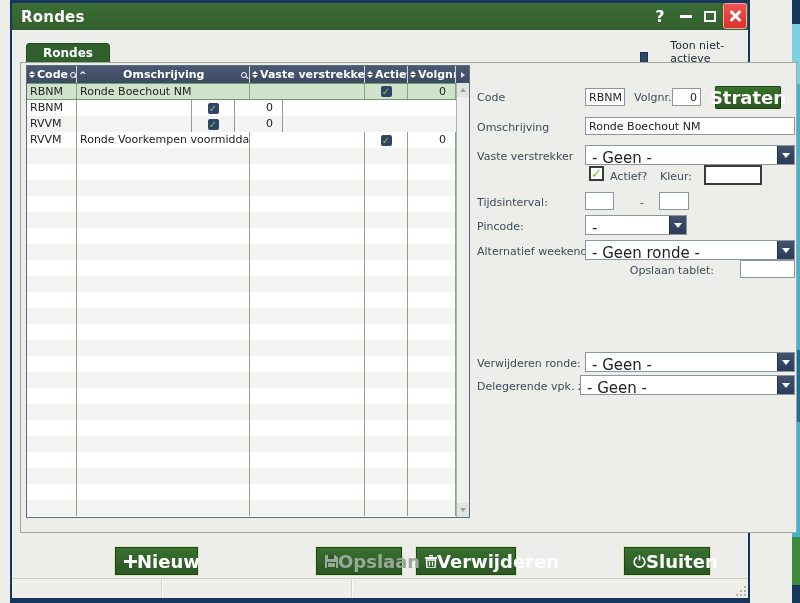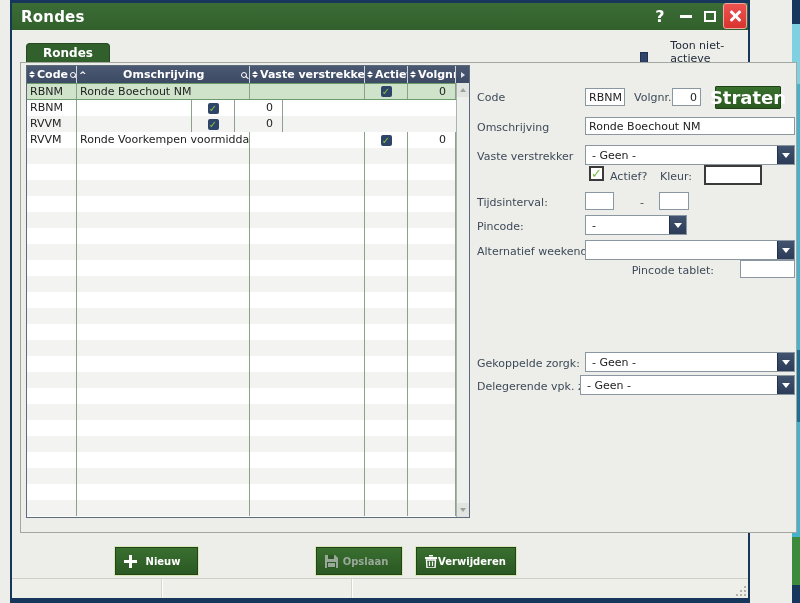--- a/index.html
+++ b/index.html
@@ -65,28 +65,28 @@
   .vscroll { position:absolute; top:17px; right:0; bottom:0; width:13px; background:#eef0ee; border-left:1px solid #aab4ab; }
   .vs-up { position:absolute; top:0; left:0; right:0; height:14px; background:#e1e4e1; display:flex; align-items:center; justify-content:center; }
   .vs-up i { width:0;height:0;border-left:3px solid transparent;border-right:3px solid transparent;border-bottom:4px solid #9aa29a; }
   .vs-dn { position:absolute; bottom:0; left:0; right:0; height:14px; background:#e1e4e1; display:flex; align-items:center; justify-content:center; }
   .vs-dn i { width:0;height:0;border-left:3px solid transparent;border-right:3px solid transparent;border-top:4px solid #9aa29a; }
 
   
   .flabel { position:absolute; font-size:11px; color:#3d4a57; white-space:nowrap; }
   .fin { position:absolute; border:1px solid #8b97a0; background:#fff; font-family:inherit; font-size:11px; color:#222; padding:0 3px; }
   .dd { position:absolute; background:#fff; border:1px solid #8b97a0; }
-  .dd .val { font-size:11px; color:#222; padding:3px 4px 0 6px; display:block; }
+  .dd .val { font-size:15px; color:#222; padding:3px 4px 0 6px; display:block; }
   .dd .btn { position:absolute; right:0; top:0; bottom:0; width:17px; background:linear-gradient(180deg,#41536f,#2c3c58); border-left:1px solid #223050; display:flex; align-items:center; justify-content:center; }
   .dd .btn i { width:0; height:0; border-left:4px solid transparent; border-right:4px solid transparent; border-top:5px solid #fff; }
   .straten-btn { position:absolute; left:703px; top:83px; width:66px; height:23px; background:linear-gradient(180deg,#39702c,#2b5a21); border:1px solid #1d4317; color:#fff; font-weight:bold; font-size:18px; display:flex; align-items:center; justify-content:center; border-radius:1px; }
   .cb-white { position:absolute; width:15px; height:15px; background:#fff; border:2px solid #3a3a3a; color:#7ac143; font-weight:bold; font-size:13px; line-height:11px; text-align:center; }
 
   
-  .btn-green { position:absolute; top:543px; height:30px; background:linear-gradient(180deg,#3a7030,#2a5722); border:1px solid #d9e7b4; box-shadow:inset 0 0 0 1px #1f4519; color:#fff; font-weight:bold; font-size:10px; display:flex; align-items:center; padding:0 9px; }
+  .btn-green { position:absolute; top:543px; height:30px; background:linear-gradient(180deg,#3a7030,#2a5722); border:1px solid #d9e7b4; box-shadow:inset 0 0 0 1px #1f4519; color:#fff; font-weight:bold; font-size:18px; display:flex; align-items:center; padding:0 9px; }
   .btn-green .lbl { flex:1; text-align:center; }
   .btn-green svg { flex:none; }
   .btn-green.disabled { color:#9aa89a; }
 
   
   .statusbar { position:absolute; left:0; right:0; bottom:0; height:20px; background:#efefea; border-top:1px solid #cfcfc8; }
   .sb-cell { position:absolute; top:0; bottom:0; border-right:1px solid #d6d6d0; box-shadow:1px 0 0 #fff; }
   .grip { position:absolute; right:2px; bottom:2px; width:10px; height:10px; }
   .grip::before { content:""; position:absolute; width:2px; height:2px; background:#b2b2aa;
     box-shadow:8px 0 0 #b2b2aa, 8px -4px 0 #b2b2aa, 8px -8px 0 #b2b2aa, 4px 0 0 #b2b2aa, 4px -4px 0 #b2b2aa, 0 0 0 #b2b2aa; left:0; bottom:0; }
@@ -410,29 +410,30 @@
   <span class="flabel" style="left:465px;top:217px">Pincode:</span>
   <div class="dd" style="left:573px;top:212px;width:102px;height:20px">
     <span class="val">-</span>
     <span class="btn">
           <i></i>
         </span>
   </div>
 
   <span class="flabel" style="left:465px;top:242px">Alternatief weekend</span>
   <div class="dd" style="left:573px;top:237px;width:210px;height:20px">
+    <span class="val">- Geen ronde -</span>
     <span class="btn">
           <i></i>
         </span>
   </div>
 
-  <span class="flabel" style="left:580px;top:261px;width:122px;text-align:right">Pincode tablet:</span>
+  <span class="flabel" style="left:580px;top:261px;width:122px;text-align:right">Opslaan tablet:</span>
   <input class="fin" style="left: 728px; top: 257px; width: 55px; height: 18px;" value="">
 
-  <span class="flabel" style="left:465px;top:354px">Gekoppelde zorgk:</span>
+  <span class="flabel" style="left:465px;top:354px">Verwijderen ronde:</span>
   <div class="dd" style="left:573px;top:349px;width:210px;height:20px">
     <span class="val">- Geen -</span>
     <span class="btn">
           <i></i>
         </span>
   </div>
 
   <span class="flabel" style="left:465px;top:377px">Delegerende vpk. zorgk</span>
   <div class="dd" style="left:568px;top:372px;width:215px;height:20px">
     <span class="val">- Geen -</span>
@@ -458,20 +459,27 @@
   </div>
   <div class="btn-green disabled" style="left:303px;width:88px">
     <svg width="13" height="13" viewBox="0 0 13 13">
           <path d="M0 0h10l3 3v10H0z" fill="#9aa89a"></path>
           <rect x="3" y="0" width="6" height="4" fill="#2a5722"></rect>
           <rect x="2" y="7" width="9" height="6" fill="#2a5722"></rect>
           <rect x="3" y="8" width="7" height="4" fill="#9aa89a"></rect>
         </svg>
     <span class="lbl">Opslaan</span>
   </div>
+  <div class="btn-green" style="left:611px;width:88px">
+    <svg width="13" height="13" viewBox="0 0 13 13">
+          <path d="M4 2.2a5.3 5.3 0 1 0 5 0" fill="none" stroke="#fff" stroke-width="1.6"></path>
+          <path d="M6.5 0v5.5" stroke="#fff" stroke-width="1.6"></path>
+        </svg>
+    <span class="lbl">Sluiten</span>
+  </div>
 
   <div class="statusbar">
     <div class="sb-cell" style="left:0;width:150px"></div>
     <div class="sb-cell" style="left:151px;width:189px"></div>
     <span class="grip"></span>
   </div>
 
 </div>
 </div>
 

